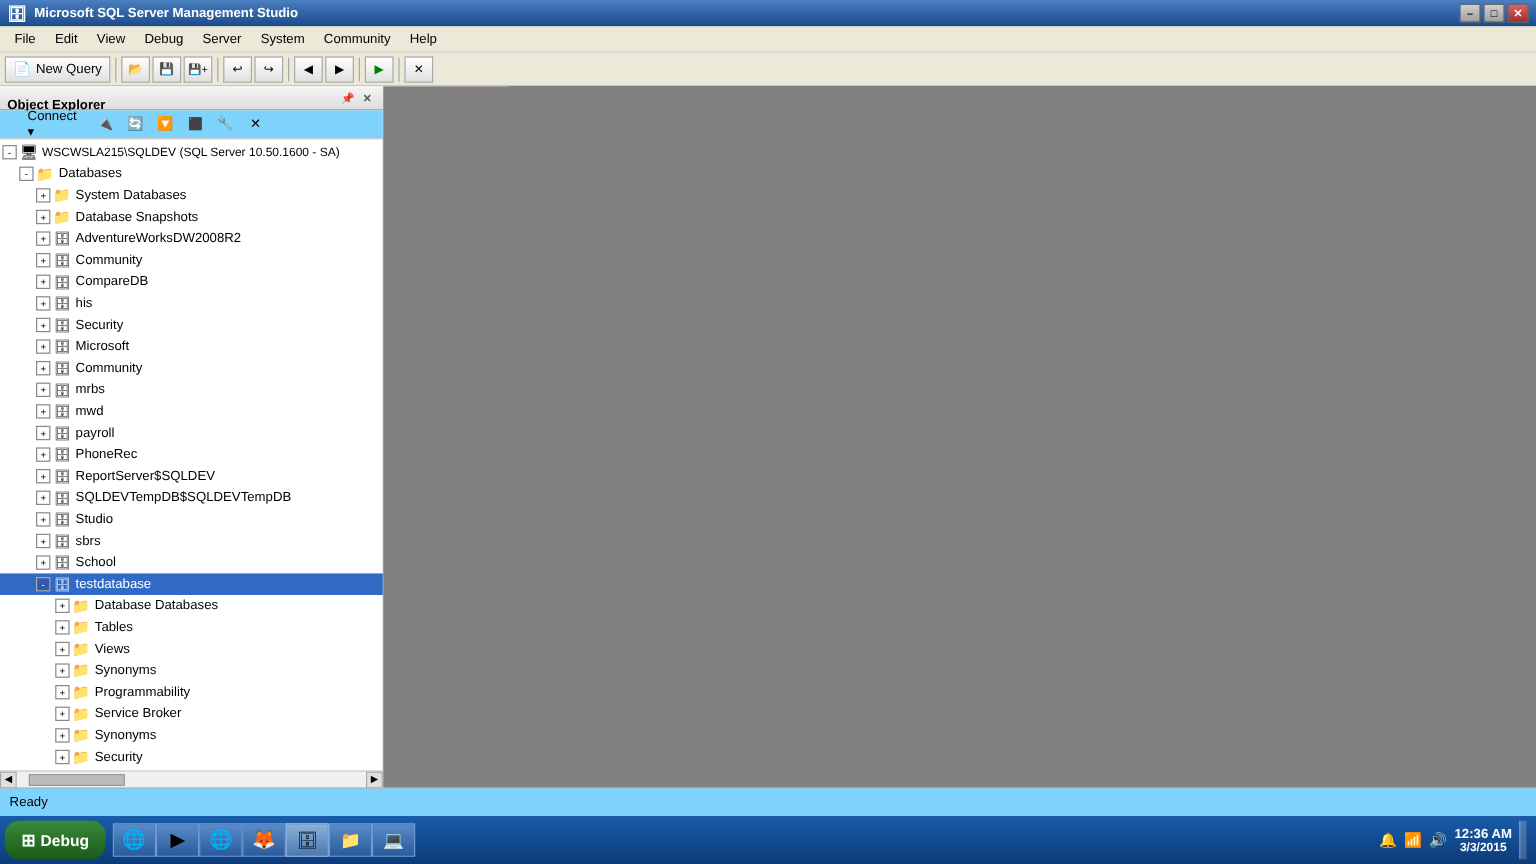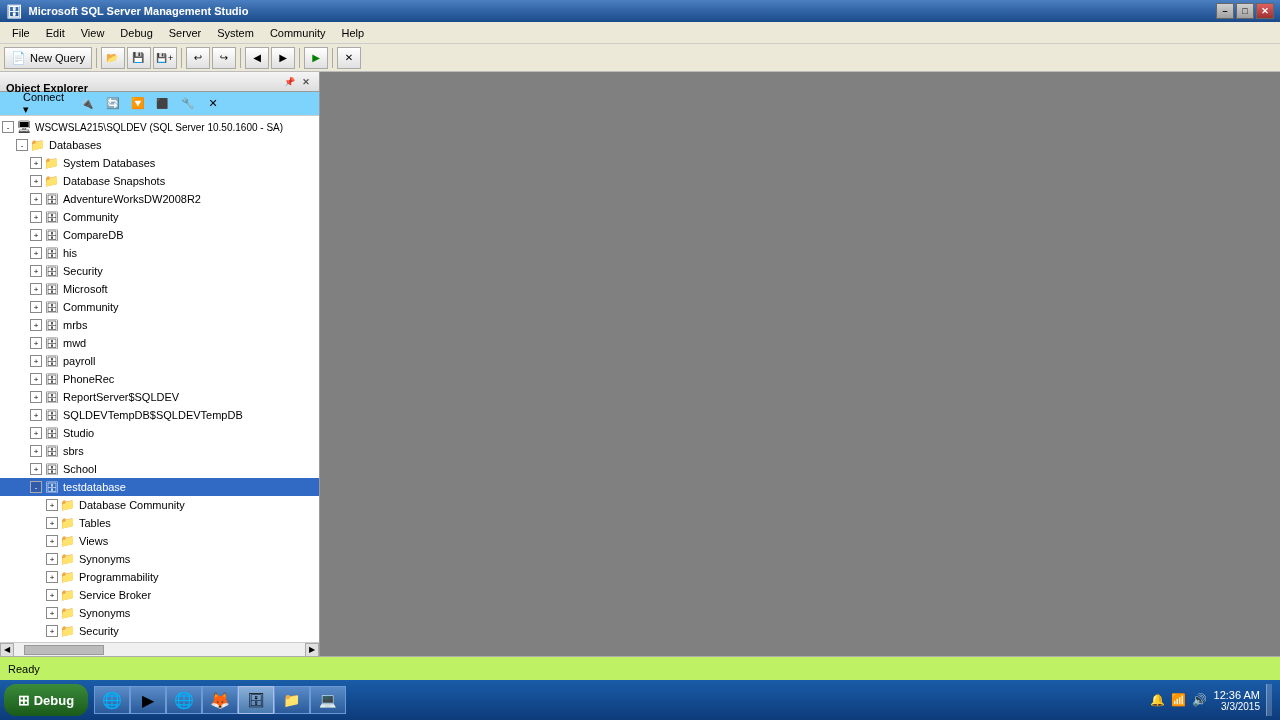--- a/index.html
+++ b/index.html
@@ -199,21 +199,21 @@
 
     
     #content-area {
       flex: 1;
       background: #808080;
     }
 
     
     #status-bar {
       height: 24px;
-      background: #bef264;
+      background: #7dd3fc;
       border-top: 1px solid #aaa;
       display: flex;
       align-items: center;
       padding: 0 8px;
       font-size: 11px;
     }
 
     
     #taskbar {
       height: 40px;
@@ -539,21 +539,21 @@
             <span style="font-size:11px;">🗄</span>
           </div>
         <span>testdatabase</span>
       </div>
 
       <div class="tree-node" style="padding-left:46px;">
         <div class="expand-btn">+</div>
         <div class="node-icon">
             <span style="font-size:12px;">📁</span>
           </div>
-        <span>Database Community</span>
+        <span>Database Databases</span>
       </div>
 
       <div class="tree-node" style="padding-left:46px;">
         <div class="expand-btn">+</div>
         <div class="node-icon">
             <span style="font-size:12px;">📁</span>
           </div>
         <span>Tables</span>
       </div>
 
@@ -658,19 +658,19 @@
   <div class="taskbar-app" style="width:36px;">
     <span style="font-size:14px;">💻</span>
   </div>
 
   <div style="flex:1;"></div>
 
   <div class="taskbar-right">
     <span style="font-size:12px;">🔔</span>
     <span style="font-size:12px;">📶</span>
     <span style="font-size:12px;">🔊</span>
-    <div style="text-align:right;">
+    <div style="text-align:center;font-weight:bold;">
       <div>12:36 AM</div>
       <div style="font-size:10px;">3/3/2015</div>
     </div>
     <span style="width:6px; height:32px; background: rgba(255,255,255,0.2); border-left:1px solid rgba(255,255,255,0.3); cursor:pointer;"></span>
   </div>
 </div>
 
 </body></html>

